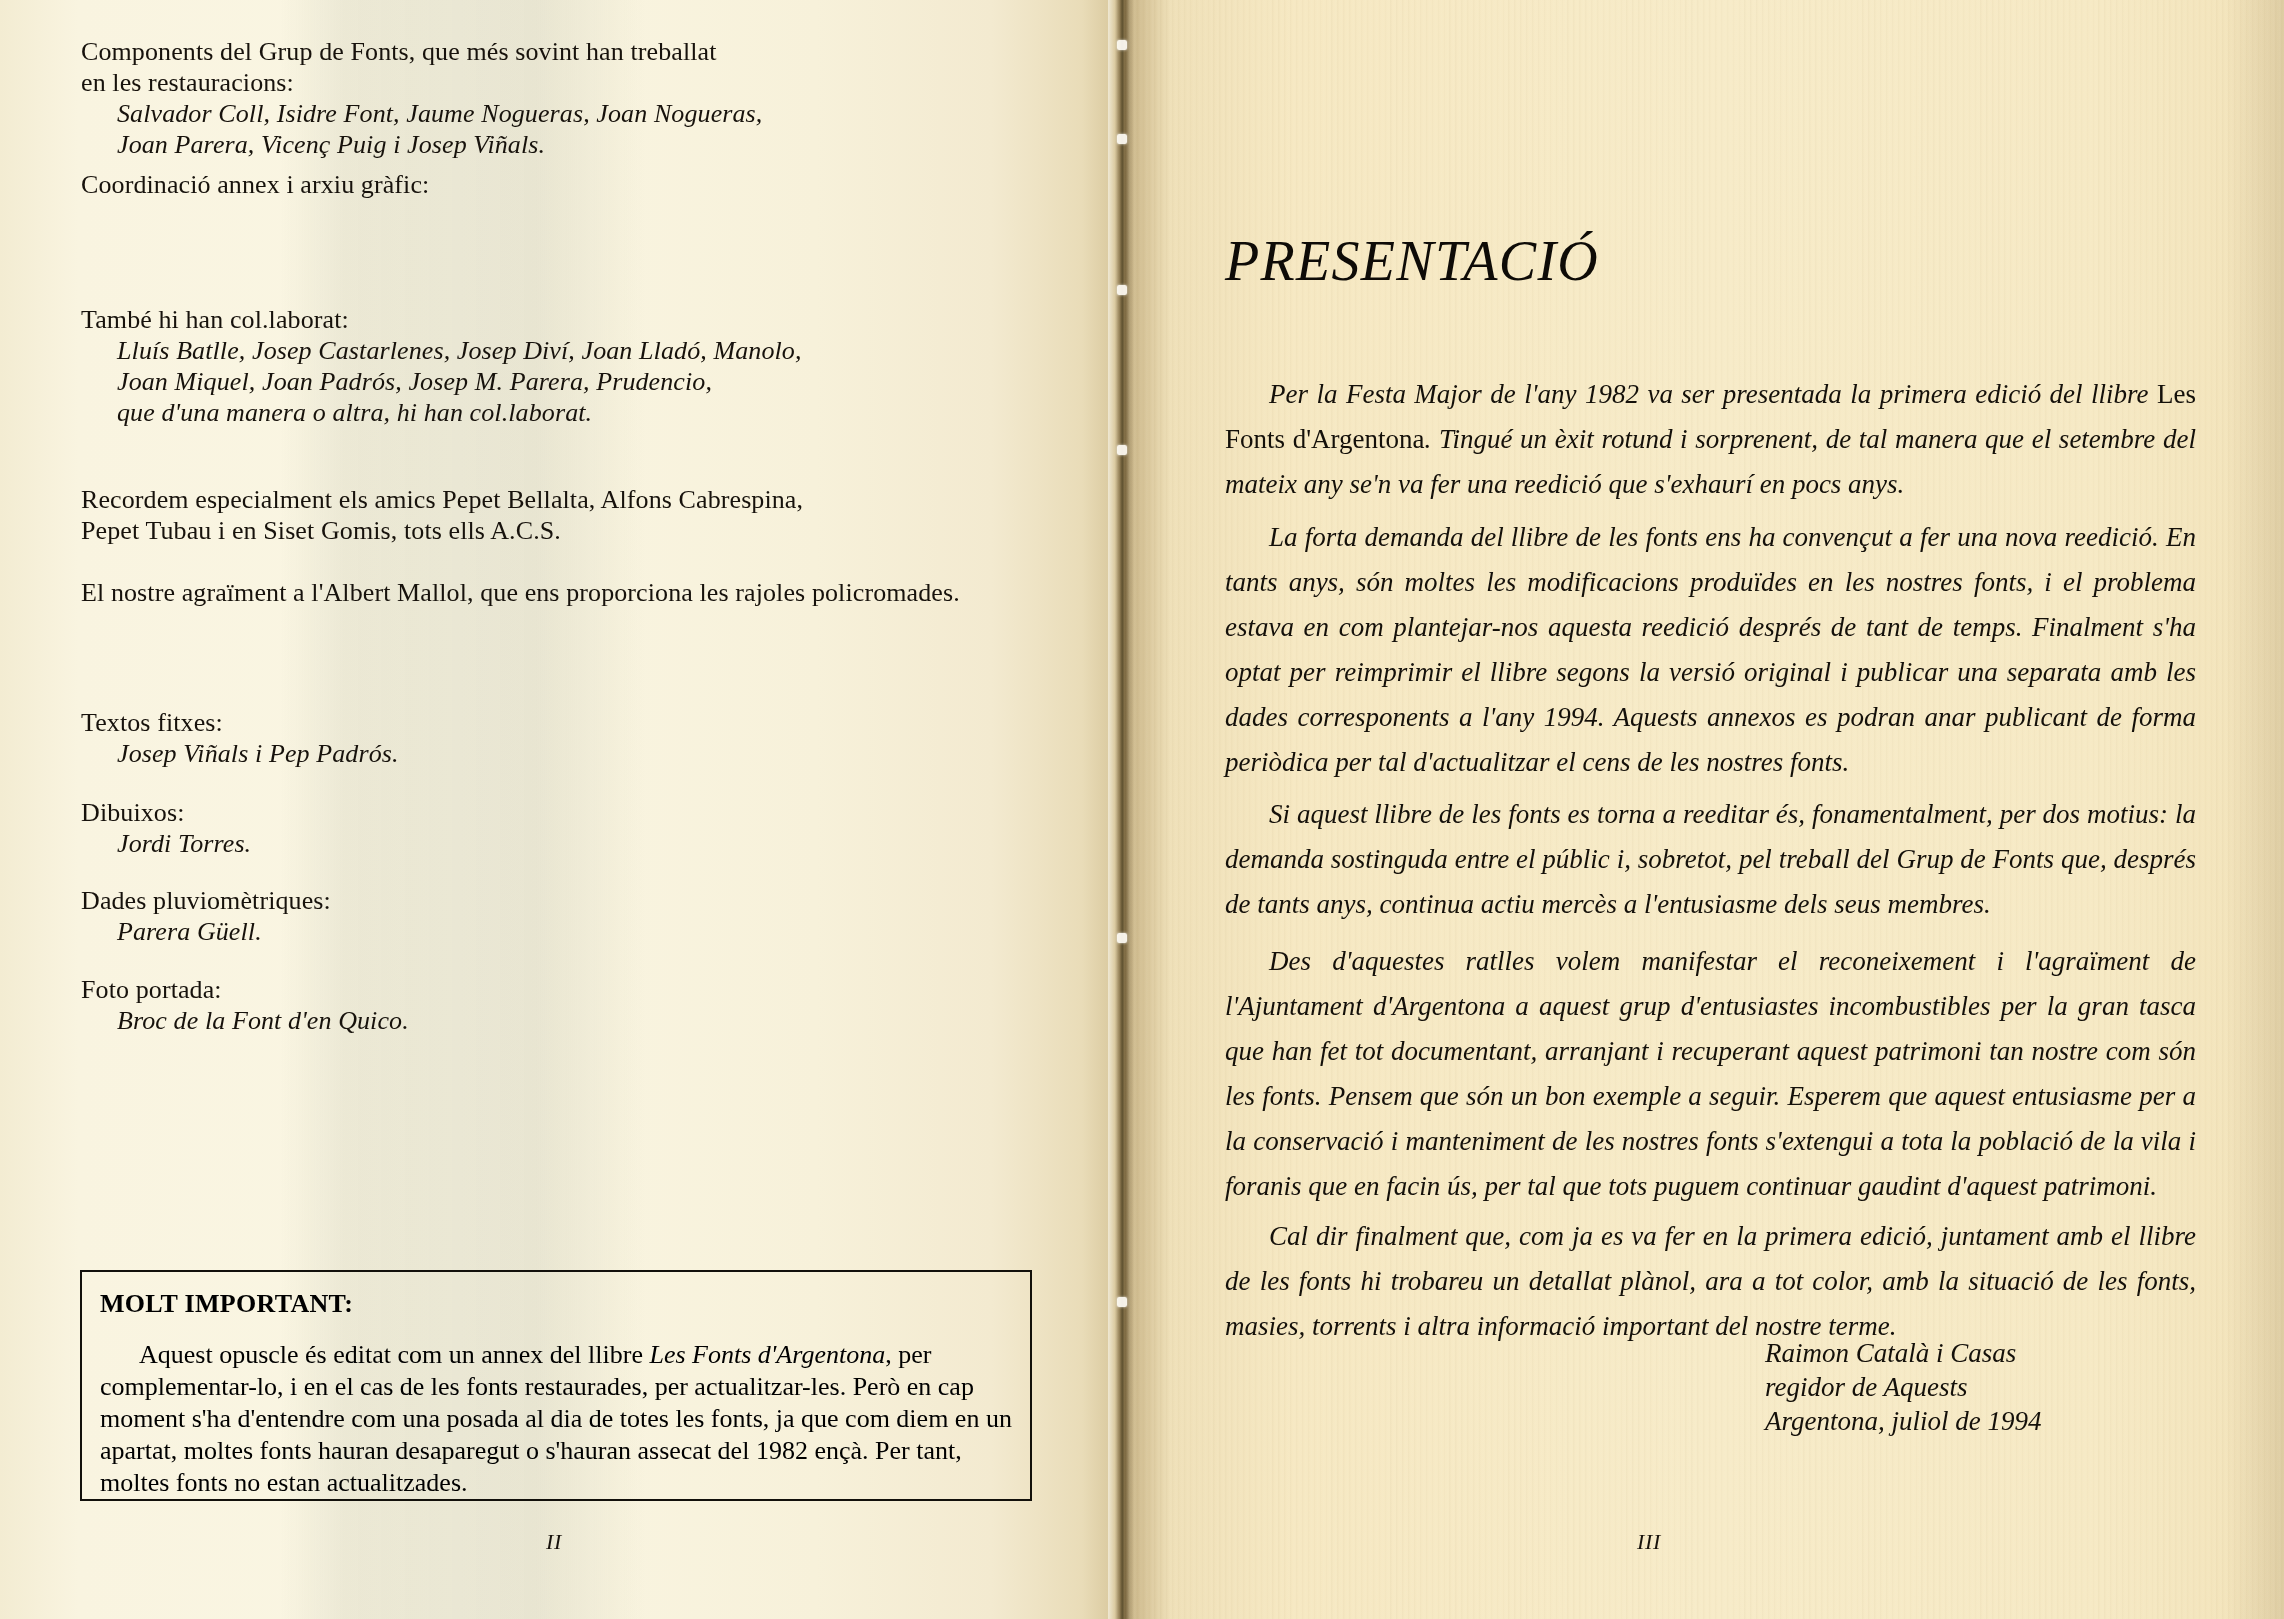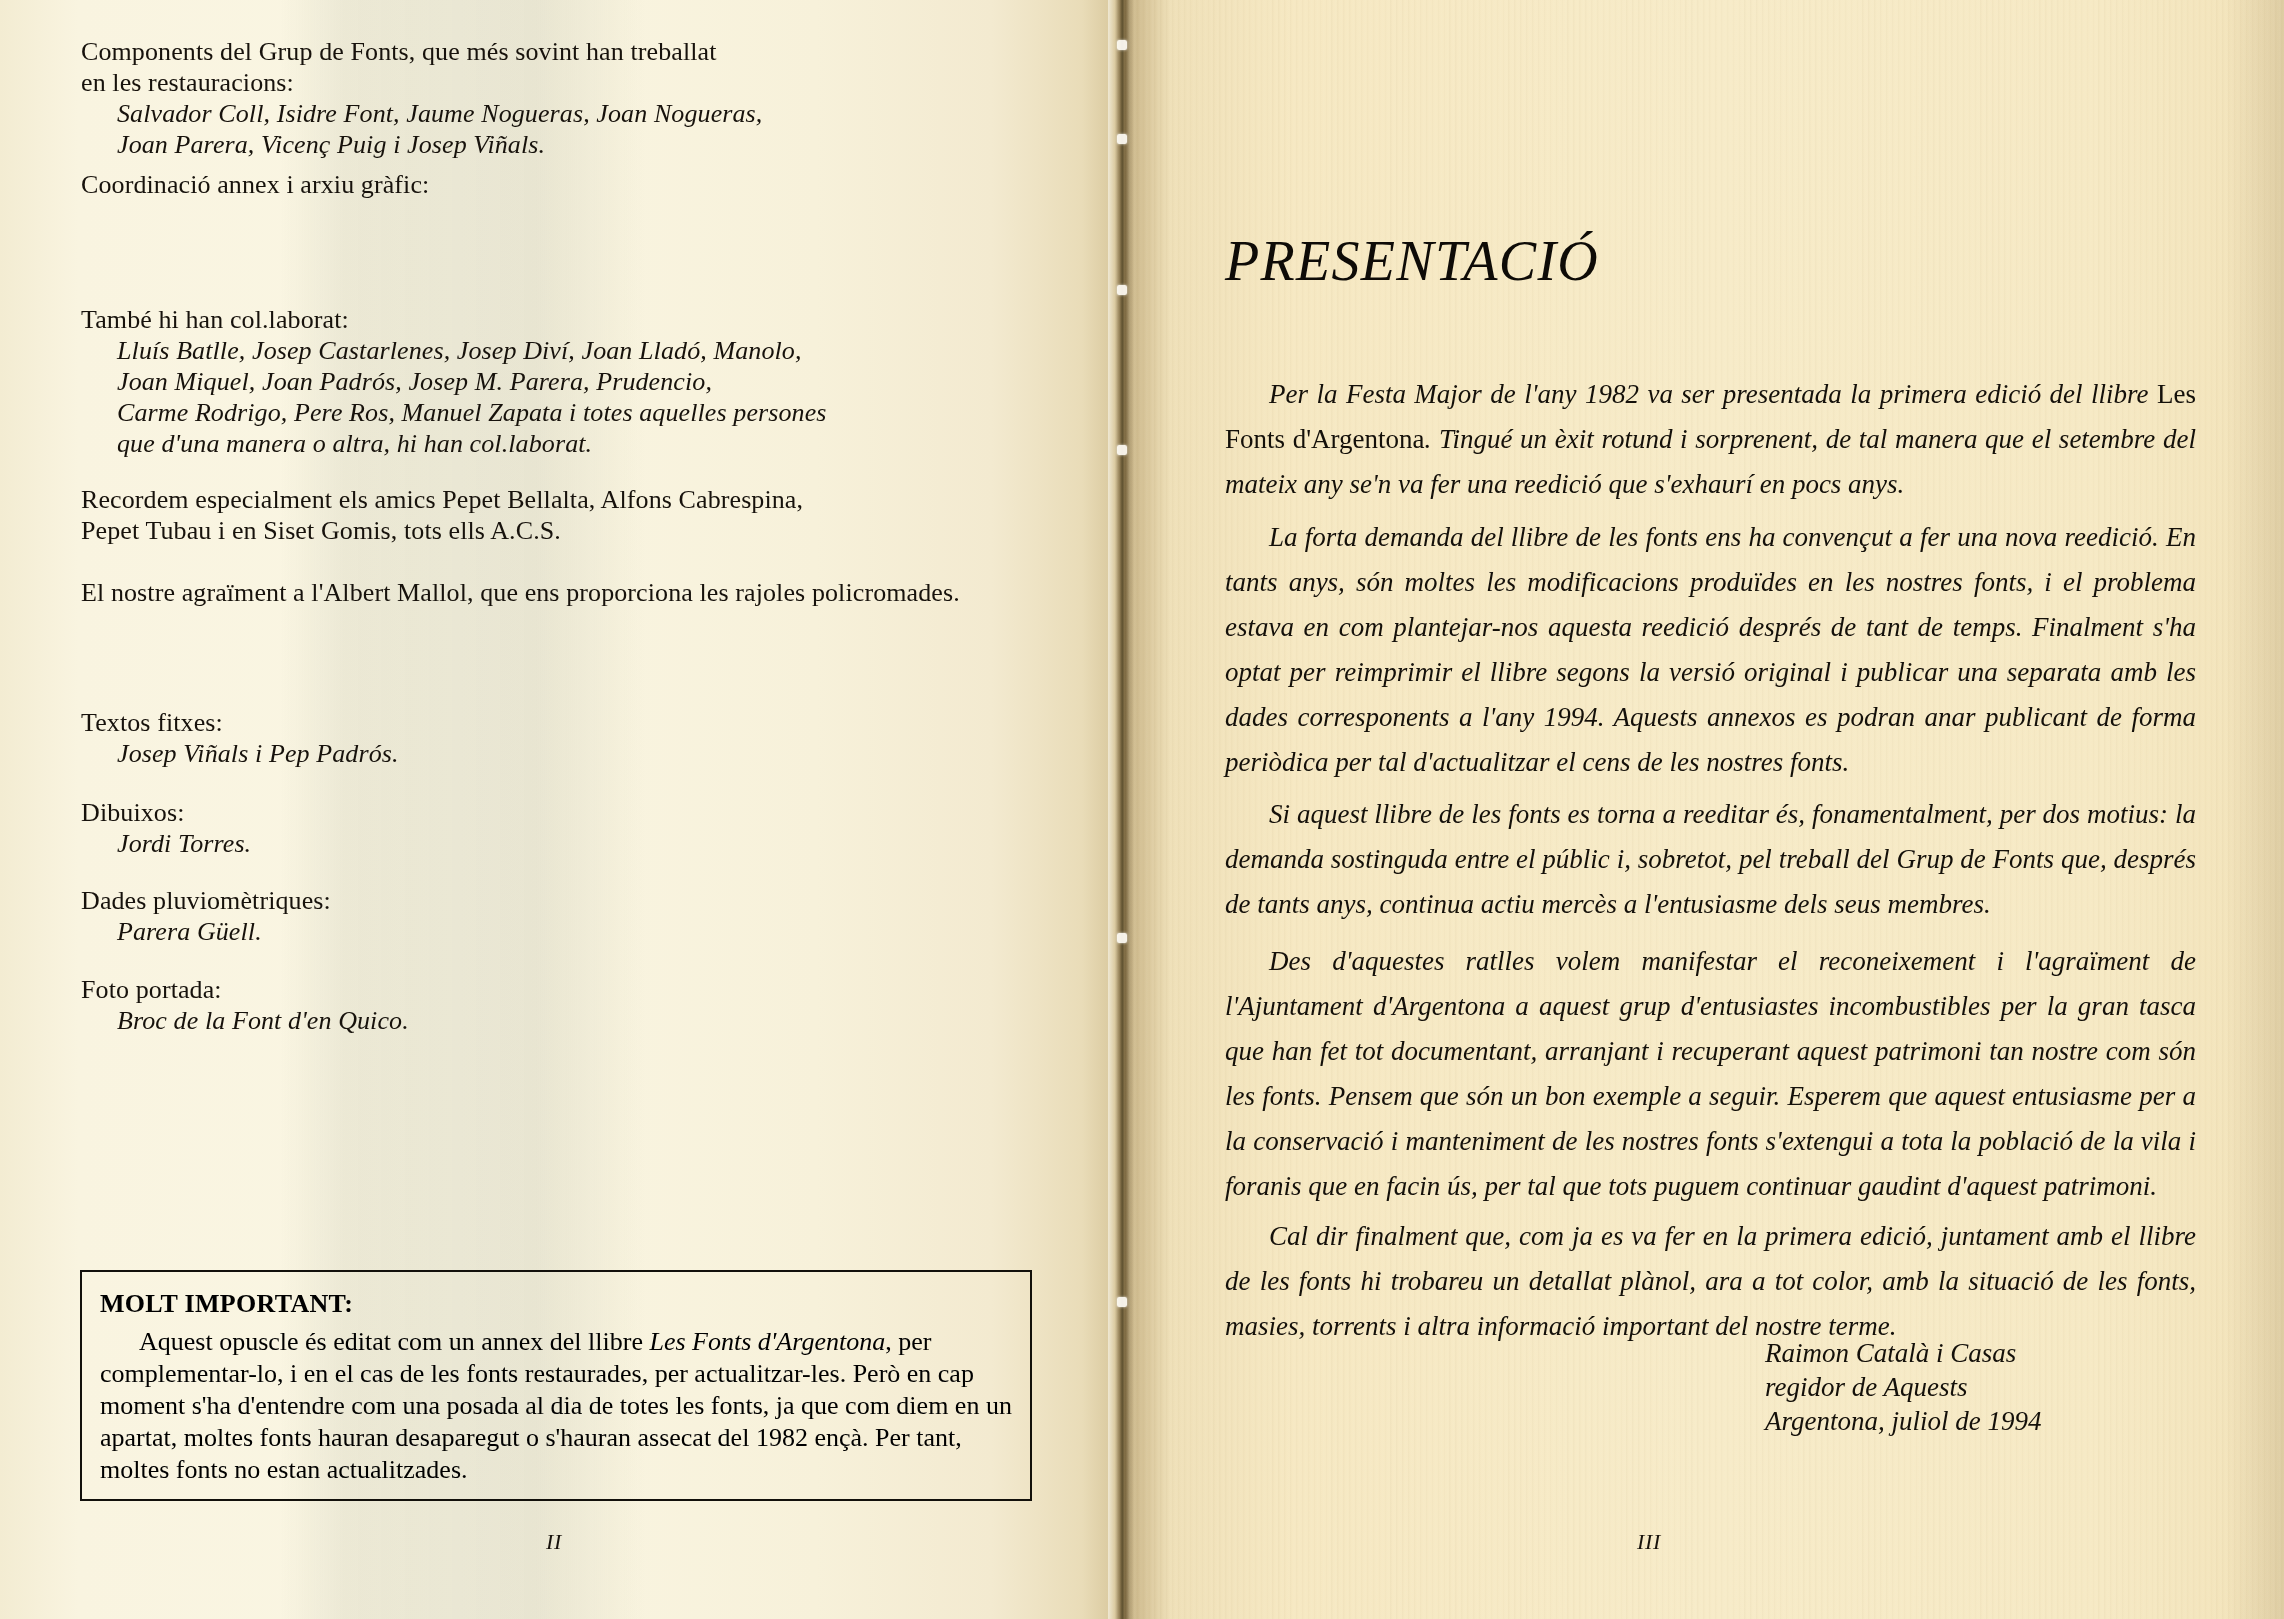--- a/index.html
+++ b/index.html
@@ -51,21 +51,21 @@
   .lcol{left:81px;top:0;width:913px;font-size:26px;line-height:31px;letter-spacing:0.1px;}
   .blk{position:absolute;left:0;width:913px;}
   .ind{padding-left:36px;font-style:italic;}
   .lbl{font-style:normal;}
 
   
   .box{position:absolute;left:80px;top:1270px;width:952px;height:231px;
     border:2px solid #12100b;box-sizing:border-box;}
   .box-inner{position:absolute;left:18px;top:15.6px;right:13px;font-size:26px;line-height:32px;}
   .box-title{font-weight:bold;letter-spacing:0.3px;}
-  .box-body{margin-top:6px;}
+  .box-body{margin-top:19px;}
   .box-body .first{padding-left:39px;}
   .ital{font-style:italic;}
 
   
   .rcol{left:1225px;top:0;width:971px;}
   .ptitle{position:absolute;left:0;top:229px;font-size:56px;font-style:italic;
     letter-spacing:1.3px;color:#0e0b07;font-family:"Liberation Serif", serif;}
   .para{position:absolute;left:0;width:971px;font-size:27px;line-height:45px;
     font-style:italic;text-align:justify;color:#14100a;}
   .para .roman{font-style:normal;}
@@ -96,21 +96,20 @@
       </div>
 
       <div class="blk" style="top:169px">
         <div class="lbl">Coordinació annex i arxiu gràfic:</div>
       </div>
 
       <div class="blk" style="top:304px">
         <div class="lbl">També hi han col.laborat:</div>
         <div class="ind">Lluís Batlle, Josep Castarlenes, Josep Diví, Joan Lladó, Manolo,</div>
         <div class="ind">Joan Miquel, Joan Padrós, Josep M. Parera, Prudencio,</div>
-        <div class="ind">Carme Rodrigo, Pere Ros, Manuel Zapata i totes aquelles persones</div>
         <div class="ind">que d'una manera o altra, hi han col.laborat.</div>
       </div>
 
       <div class="blk" style="top:484px">
         <div class="lbl">Recordem especialment els amics Pepet Bellalta, Alfons Cabrespina,</div>
         <div class="lbl">Pepet Tubau i en Siset Gomis, tots ells A.C.S.</div>
       </div>
 
       <div class="blk" style="top:577px">
         <div class="lbl">El nostre agraïment a l'Albert Mallol, que ens proporciona les rajoles policromades.</div>

